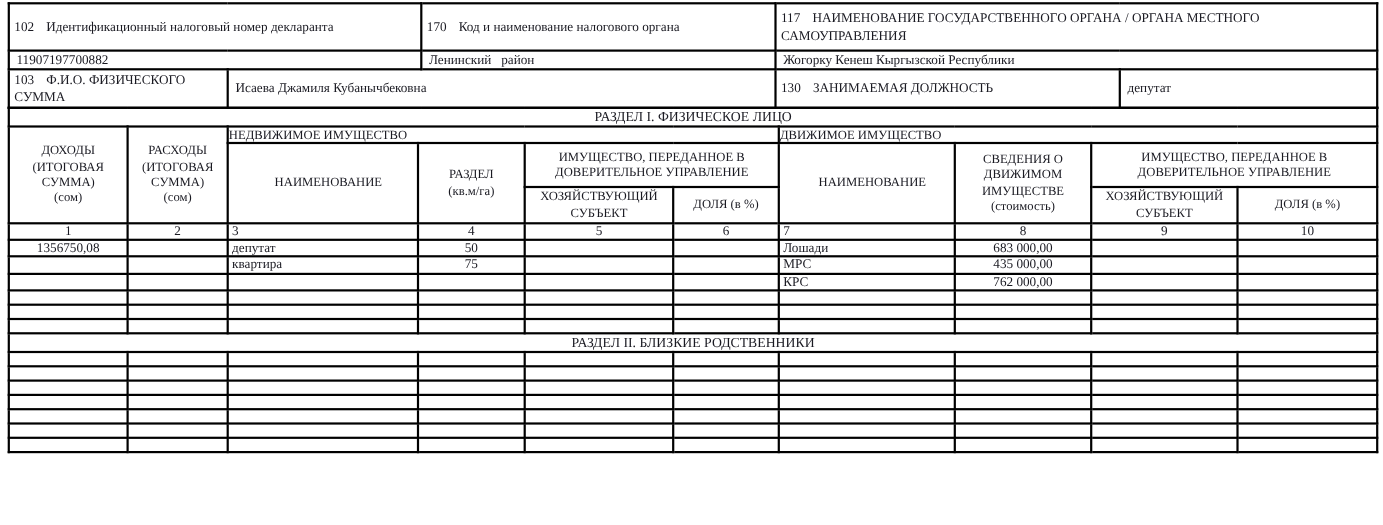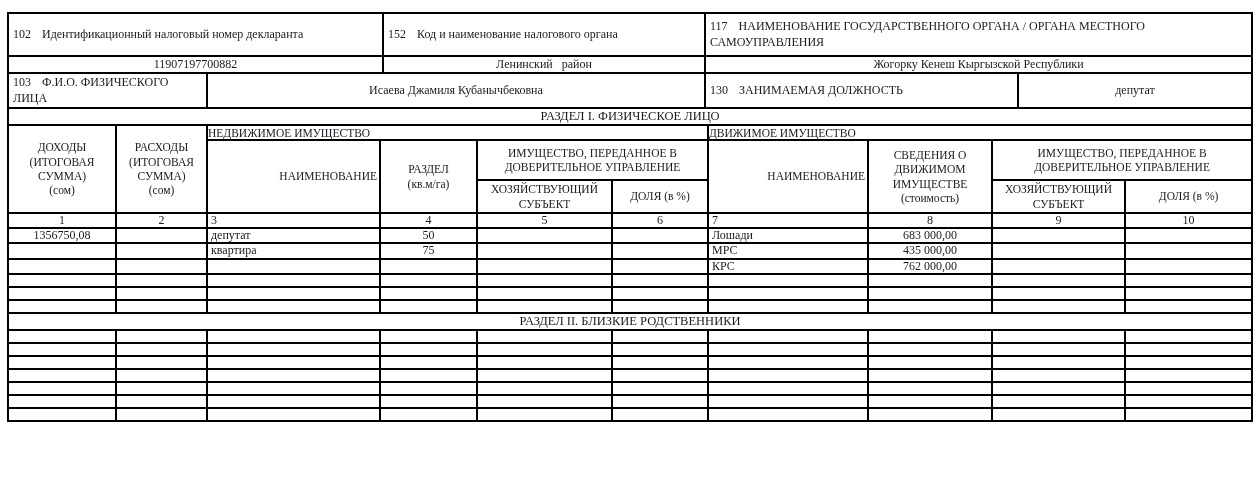--- a/index.html
+++ b/index.html
@@ -2,32 +2,32 @@
 <html><head>
 <meta charset="utf-8">
 <style>
   html,body{margin:0;padding:0;background:#ffffff;}
   .page{
     width:1257px;height:477px;overflow:hidden;background:#ffffff;
     font-family:"Liberation Serif", serif;color:#1a1a22;position:relative;
   }
   table{border-collapse:collapse;table-layout:fixed;}
   td{border:2px solid #000;vertical-align:middle;overflow:hidden;}
-  .t-top{width:1244px;margin:12px 0 0 7px;border-radius:19px;}
+  .t-top{width:1244px;margin:2px 0 0 7px;border-radius:19px;}
   .t-main{width:1244px;margin:-2px 0 0 7px;}
   .lbl{font-size:12px;text-align:left;padding:1px 4px;line-height:1.3;}
   .lbl .code{margin-right:11px;}
-  .val{font-size:12px;text-align:center;padding:0 11px;white-space:pre-wrap;}
+  .val{font-size:12px;padding:0 6px;white-space:pre-wrap;}
   .h-r1{height:43px;}
   .h-r2{height:17px;}
   .h-r3{height:29px;}
   .sect{font-size:12.5px;text-align:center;height:15px;padding:0;}
   .band{font-size:11.5px;text-align:left;height:13px;padding:0;}
   .hdr{font-size:11.5px;text-align:center;line-height:1.25;white-space:pre-line;padding:1px 2px;}
-  .hdr-l{text-align:right;padding-left:12px;}
+  .hdr-l{text-align:center;padding-left:12px;}
   .h-main{height:40px;}
   .h-sub{height:32px;font-family:Liberation Serif, serif;}
   .h-num{height:12px;}
   .h-row{height:13px;}
   .t-main td.ac{font-size:12px;text-align:center;padding:0 2px;line-height:1.1;}
   .t-main td.al{font-size:12px;text-align:left;padding:0 3px;line-height:1.1;}
 </style>
 </head>
 <body>
 
@@ -37,30 +37,30 @@
     <colgroup>
       <col style="width:199px">
         <col style="width:176px">
         <col style="width:322px">
       <col style="width:313px">
         <col style="width:234px">
     </colgroup>
     <tbody>
         <tr class="h-r1">
       <td class="lbl" colspan="2"><span class="code">102</span><span>Идентификационный налоговый номер декларанта</span></td>
-      <td class="lbl"><span class="code">152</span><span>Код и наименование налогового органа</span></td>
+      <td class="lbl"><span class="code">170</span><span>Код и наименование налогового органа</span></td>
       <td class="lbl" colspan="2"><span class="code">117</span><span>НАИМЕНОВАНИЕ ГОСУДАРСТВЕННОГО ОРГАНА / ОРГАНА МЕСТНОГО САМОУПРАВЛЕНИЯ</span></td>
     </tr>
     <tr class="h-r2">
       <td class="val" colspan="2">11907197700882</td>
       <td class="val">Ленинский   район</td>
       <td class="val" colspan="2">Жогорку Кенеш Кыргызской Республики</td>
     </tr>
     <tr class="h-r3">
-      <td class="lbl"><span class="code">103</span><span>Ф.И.О. ФИЗИЧЕСКОГО ЛИЦА</span></td>
+      <td class="lbl"><span class="code">103</span><span>Ф.И.О. ФИЗИЧЕСКОГО СУММА</span></td>
       <td class="val" colspan="2">Исаева Джамиля Кубанычбековна</td>
       <td class="lbl"><span class="code">130</span><span>ЗАНИМАЕМАЯ ДОЛЖНОСТЬ</span></td>
       <td class="val">депутат</td>
     </tr>
   </tbody>
     </table>
 
   <table class="t-main">
     <colgroup>
       <col style="width:108px">

